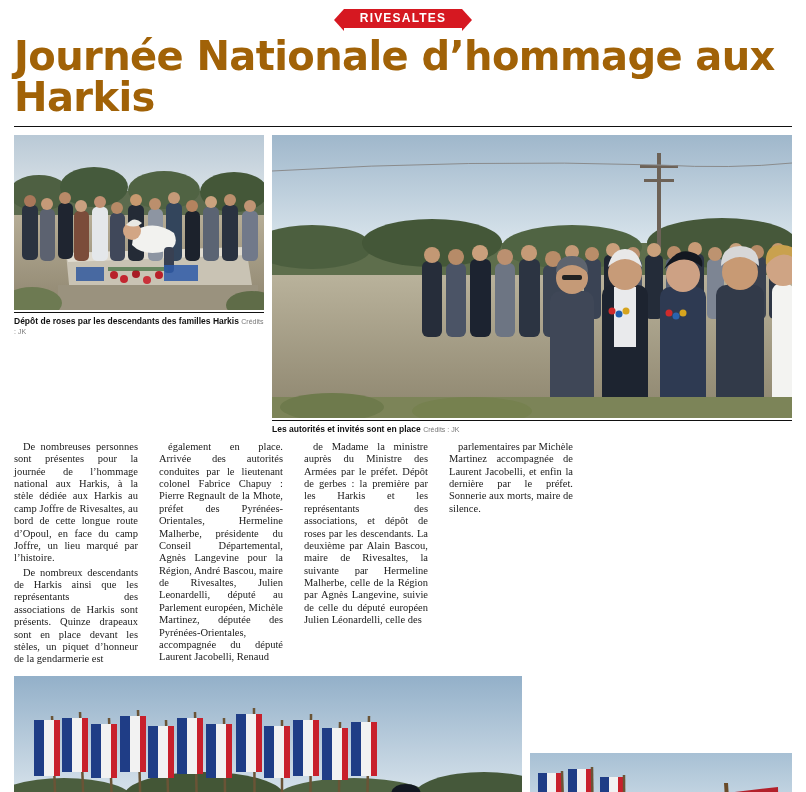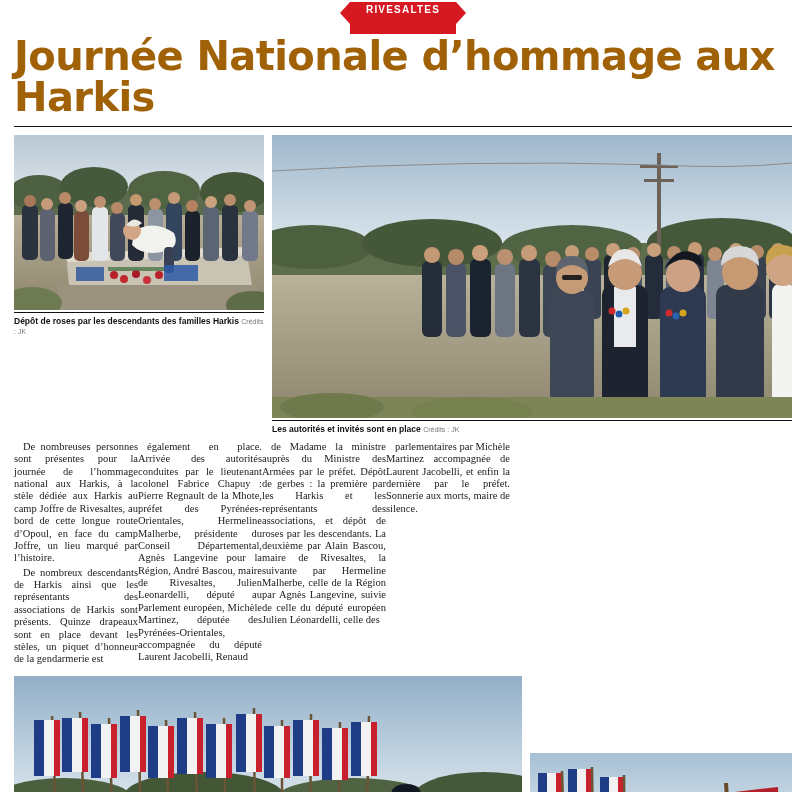--- a/index.html
+++ b/index.html
@@ -30,23 +30,23 @@
     justify-content: center;
     align-items: center;
     padding-top: 6px;
     height: 24px;
   }
   .kicker {
     background: #d61821;
     color: #ffffff;
     font-family: "Liberation Sans", sans-serif;
     font-weight: bold;
-    font-size: 10px;
+    font-size: 12px;
     letter-spacing: 1.2px;
-    padding: 2px 16px 19px 16px;
+    padding: 2px 16px 3px 16px;
     position: relative;
   }
   .kicker:before, .kicker:after {
     content: "";
     position: absolute;
     top: 0;
     width: 0;
     height: 0;
     border-top: 11px solid transparent;
     border-bottom: 11px solid transparent;
@@ -105,21 +105,21 @@
     display: flex;
     gap: 8px;
     align-items: flex-start;
   }
   .top-left { width: 250px; }
   .top-right { width: 520px; }
 
   
   .cols {
     display: flex;
-    gap: 0;
+    gap: 21px;
     margin-top: 7px;
   }
   .col {
     width: 124px;
     font-size: 10.5px;
     line-height: 1.18;
     text-align: justify;
     font-family: "Liberation Serif", serif;
     hyphens: auto;
   }

